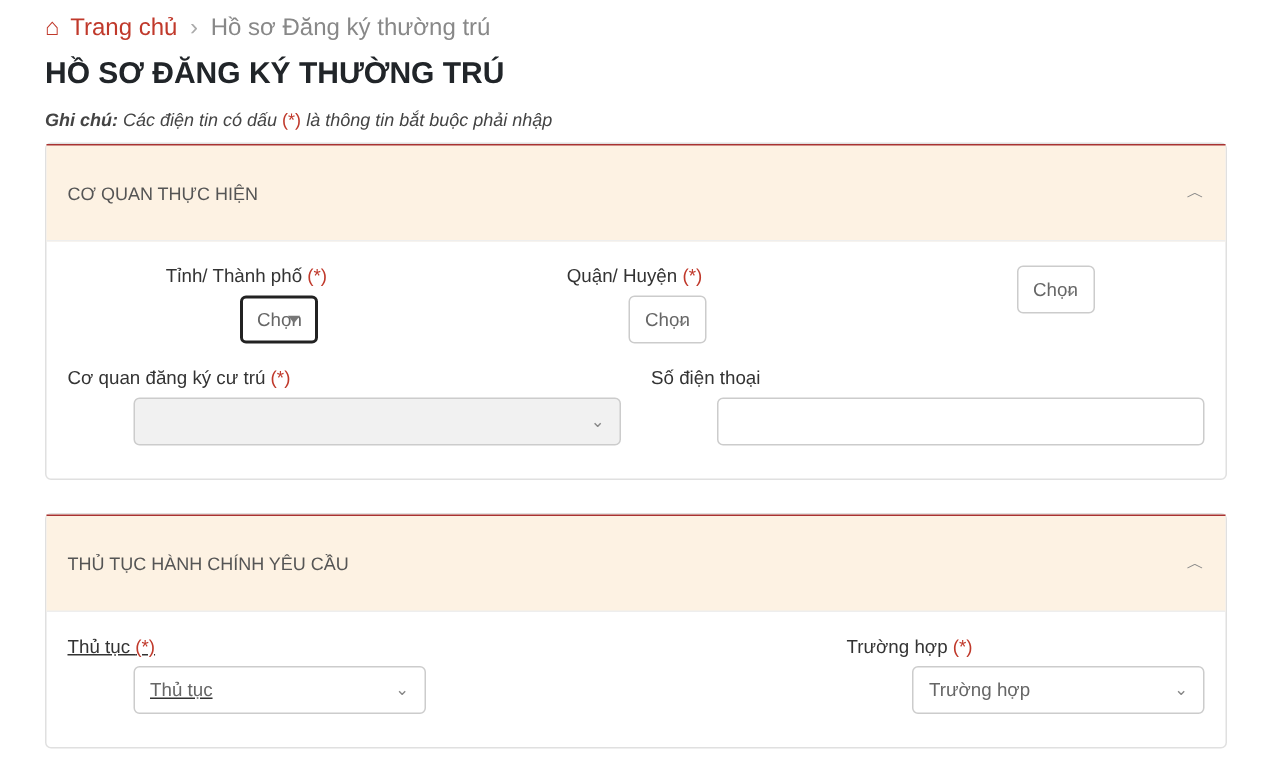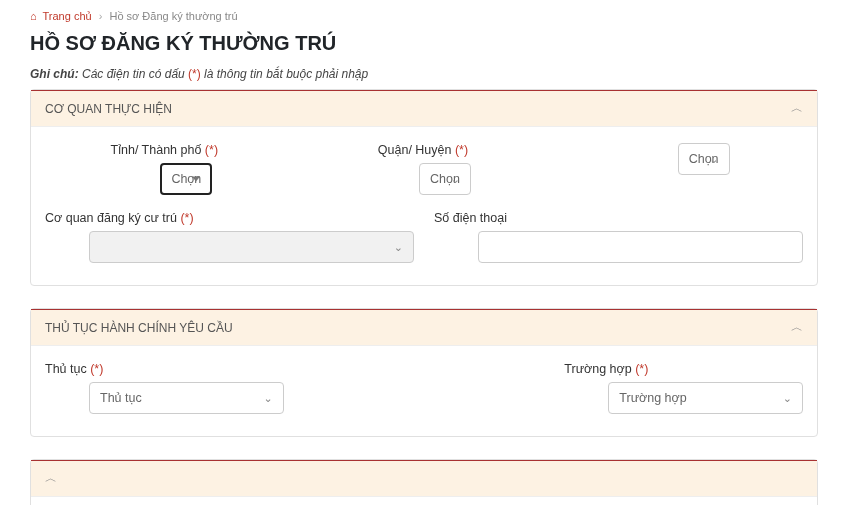--- a/index.html
+++ b/index.html
@@ -5,21 +5,21 @@
   * { box-sizing: border-box; margin: 0; padding: 0; }
   body {
     font-family: Arial, sans-serif;
     font-size: 13px;
     color: #333;
     background: #fff;
     padding: 10px 30px 30px 30px;
     width: 848px;
   }
   .breadcrumb {
-    font-size: 11px;
+    font-size: 16px;
     color: #888;
     margin-bottom: 10px;
   }
   .breadcrumb a {
     color: #c0392b;
     text-decoration: none;
   }
   .breadcrumb .home-icon {
     color: #c0392b;
     margin-right: 3px;
@@ -46,21 +46,21 @@
   .panel {
     border: 1px solid #e0e0e0;
     border-radius: 4px;
     margin-bottom: 22px;
     background: #fff;
   }
   .panel-header {
     background: #fdf2e3;
     border-top: 1px solid #a83232;
     border-bottom: 1px solid #eee;
-    padding: 9px 14px;
+    padding: 23px 14px;
     font-size: 12px;
     font-weight: 400;
     color: #555;
     display: flex;
     justify-content: space-between;
     align-items: center;
     cursor: pointer;
   }
   .panel-header .chev {
     color: #888;
@@ -182,21 +182,21 @@
   </div>
 </div>
 
 <div class="panel">
   <div class="panel-header">
     <span>THỦ TỤC HÀNH CHÍNH YÊU CẦU</span>
     <span class="chev">︿</span>
   </div>
   <div class="panel-body">
     <div class="row">
-      <div class="field" style="flex:0 0 calc(33.333% - 14px);">
+      <div class="field" style="flex:0 0 calc(33.333% - 14px);text-decoration:underline;">
         <label><span>Thủ tục </span><span class="req">(*)</span></label>
         <div class="select">
           <span>Thủ tục</span>
           <span class="caret chev">⌄</span>
         </div>
       </div>
       <div style="flex:1"></div>
       <div class="field" style="flex:0 0 calc(33.333% - 14px);">
         <label><span>Trường hợp </span><span class="req">(*)</span></label>
         <div class="select">

